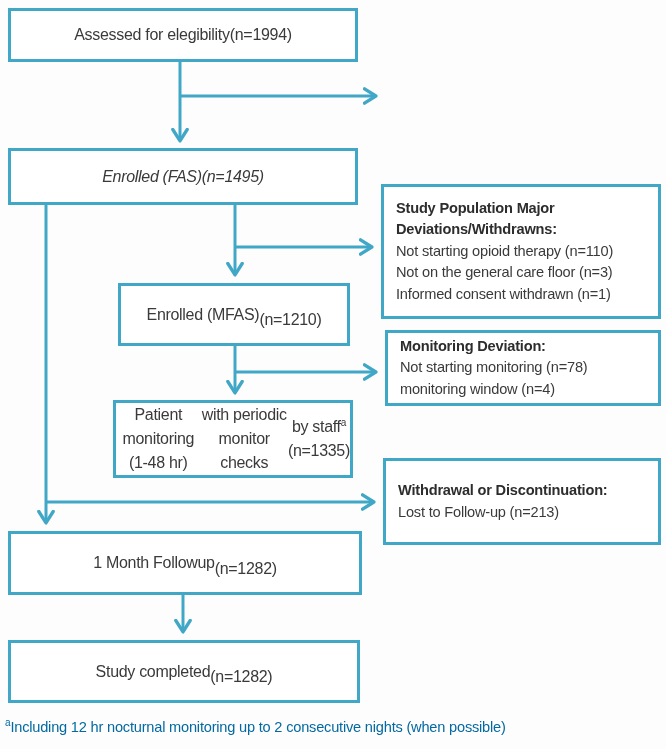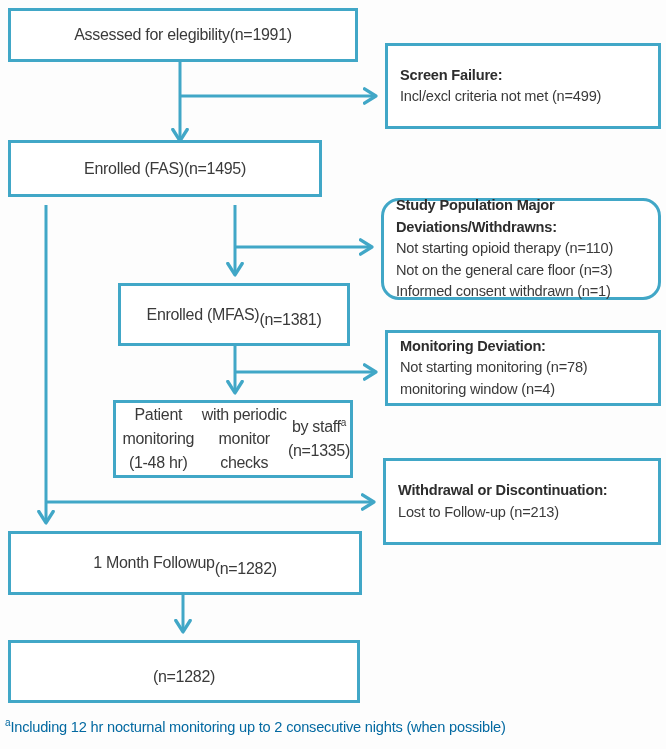--- a/index.html
+++ b/index.html
@@ -23,22 +23,22 @@
   
   .sbox {
     display:flex; flex-direction:column; justify-content:center;
     text-align:left; padding:5px 8px 5px 12px;
     font-size:14.6px; line-height:21.5px; letter-spacing:-0.2px;
   }
   .sbox .t { font-weight:bold; color:#2d2d2d; }
   sup { font-size:10px; vertical-align:super; line-height:0; }
   .b-assessed   { left:8px;   top:8px;   width:350px; height:54px; }
   .b-screenfail { left:385px; top:43px;  width:276px; height:86px; }
-  .b-fas        { left:8px;   top:140px; width:314px; height:57px; }
-  .b-studypop   { left:381px; top:198px; width:280px; height:102px;border-radius:18px; }
+  .b-fas        { left:8px;   top:148px; width:350px; height:57px;font-style:italic; }
+  .b-studypop   { left:381px; top:184px; width:280px; height:135px; }
   .b-mfas       { left:118px; top:283px; width:232px; height:63px;text-align:center; }
   .b-mondev     { left:385px; top:330px; width:276px; height:76px; }
   .b-patmon     { left:113px; top:400px; width:240px; height:78px; line-height:24px; }
   .b-withdraw   { left:383px; top:458px; width:278px; height:87px; }
   .b-1month     { left:8px;   top:531px; width:354px; height:64px;text-align:right; }
   .b-completed  { left:8px;   top:640px; width:352px; height:63px; }
   .footnote {
     position:absolute; left:5px; top:719px; z-index:1;
     font-size:14.6px; letter-spacing:-0.2px; color:#0369a1;
   }
@@ -62,52 +62,49 @@
       <path d="M46,205 V522" marker-end="url(#ah)"></path>
       <path d="M46,502 H373" marker-end="url(#ah)"></path>
       <path d="M235,346 V392" marker-end="url(#ah)"></path>
       <path d="M235,372 H375" marker-end="url(#ah)"></path>
       <path d="M183,595 V631" marker-end="url(#ah)"></path>
     </g>
   </svg>
 
   <div class="box cbox b-assessed">
     <div>Assessed for elegibility</div>
-    <div>(n=1991)</div>
+    <div>(n=1994)</div>
   </div>
 
   <div class="box cbox b-fas">
     <div>Enrolled (FAS)</div>
     <div>(n=1495)</div>
   </div>
 
   <div class="box cbox b-mfas">
     <div>Enrolled (MFAS)</div>
-    <div class="gap">(n=1381)</div>
+    <div class="gap">(n=1210)</div>
   </div>
 
   <div class="box cbox b-patmon">
     <div>Patient monitoring (1-48 hr)</div>
     <div>with periodic monitor checks</div>
     <div><span>by staff</span><sup>a</sup><span> (n=1335)</span></div>
   </div>
 
   <div class="box cbox b-1month">
     <div>1 Month Followup</div>
     <div class="gap">(n=1282)</div>
   </div>
 
   <div class="box cbox b-completed">
+    <div>Study completed</div>
     <div class="gap">(n=1282)</div>
   </div>
 
-  <div class="box sbox b-screenfail">
-    <div class="t">Screen Failure:</div>
-    <div>Incl/excl criteria not met (n=499)</div>
-  </div>
 
   <div class="box sbox b-studypop">
     <div class="t">Study Population Major</div>
     <div class="t">Deviations/Withdrawns:</div>
     <div>Not starting opioid therapy (n=110)</div>
     <div>Not on the general care floor (n=3)</div>
     <div>Informed consent withdrawn (n=1)</div>
   </div>
 
   <div class="box sbox b-mondev">

